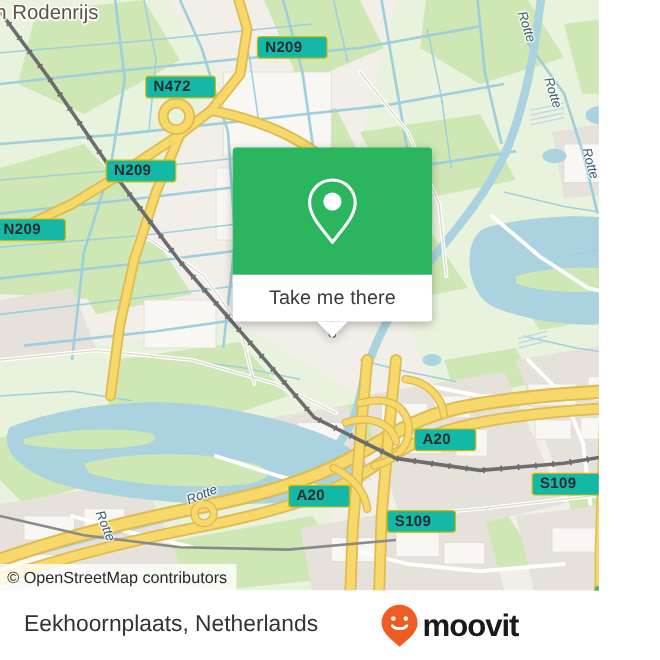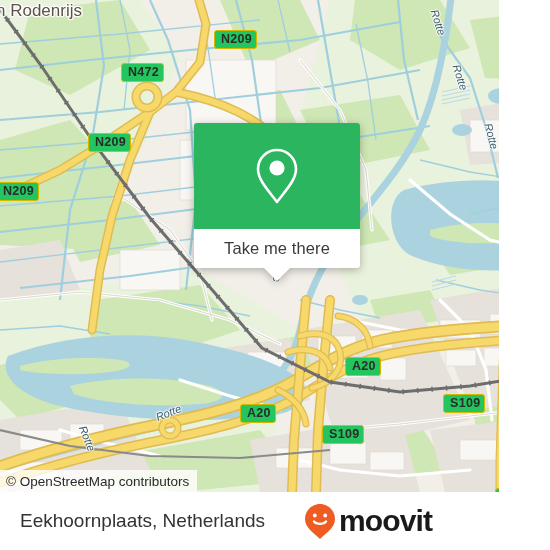--- a/index.html
+++ b/index.html
@@ -13,28 +13,28 @@
   
   #map{
     position:absolute;left:0;top:0;width:499px;height:492px;overflow:hidden;
     background:#f2efe9;
   }
   .mapsvg{position:absolute;left:0;top:0;}
 
   
   .shield{
     position:absolute;
-    background:#22c55e;
+    background:#14b8a6;
     border:1.6px solid #d6b800;
     border-radius:3px;
     color:#2b2b2b;
     font-size:12.5px;
     font-weight:bold;
     letter-spacing:.3px;
-    padding:1px 4px 2px 6px;
+    padding:1px 20px 2px 6px;
     line-height:14px;
     white-space:nowrap;
     font-family:"Liberation Sans", sans-serif;
   }
   .placelabel{
     position:absolute;
     color:#5c5346;
     font-size:17px;
     white-space:nowrap;
     text-shadow:
@@ -94,21 +94,21 @@
   }
   #footer-title{
     position:relative;margin-left:20px;
     color:#333333;font-size:19px;white-space:nowrap;
   }
   #brand{
     position:absolute;right:18px;top:50%;transform:translateY(-50%);
     display:flex;align-items:center;
   }
   #brand-text{
-    color:#1a1a1a;font-size:30px;font-weight:bold;letter-spacing:-.9px;
+    color:#1a1a1a;font-size:26px;font-weight:bold;letter-spacing:-.9px;
     margin-left:2px;line-height:30px;
   }
 </style>
 </head>
 <body>
 
 <div id="app">
 
   <div id="map">
     <svg class="mapsvg" width="550" height="492" viewBox="0 0 550 492">

